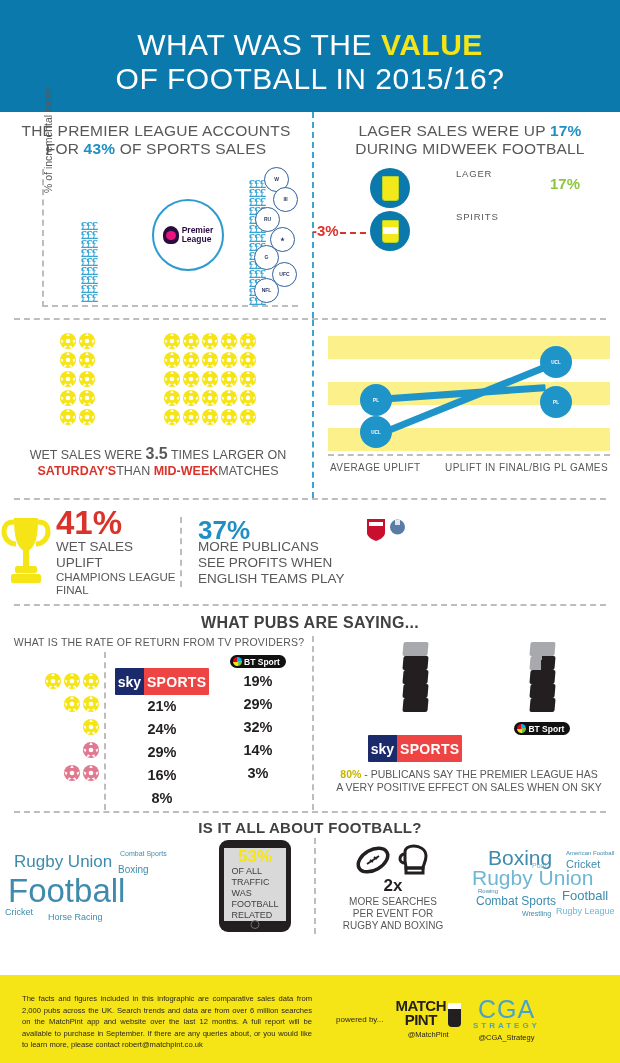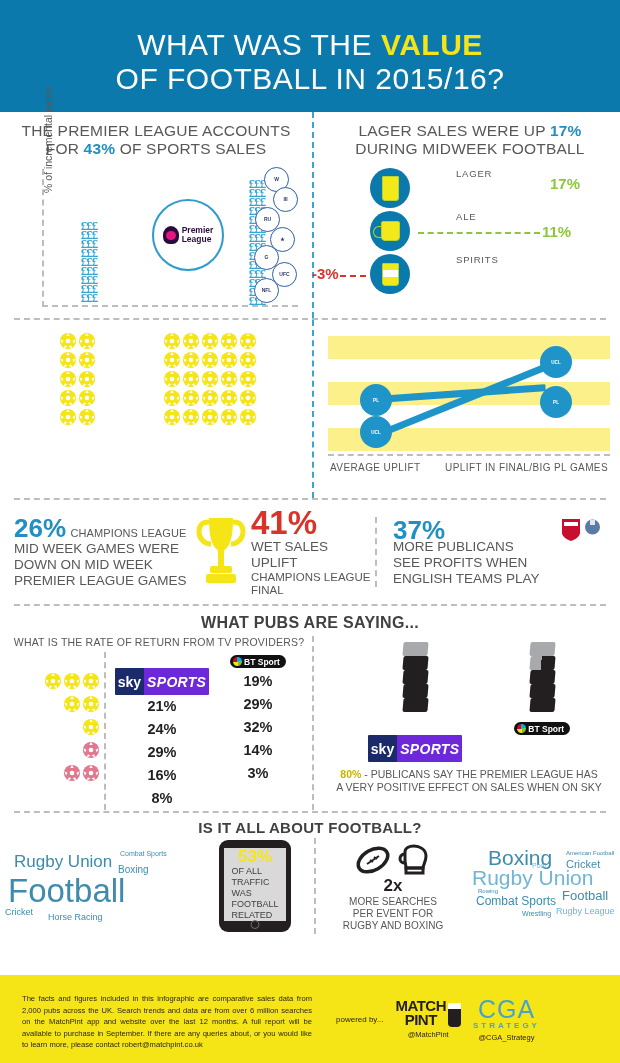--- a/index.html
+++ b/index.html
@@ -119,21 +119,21 @@
   .s4-left { width:312px; padding:0 6px 0 12px;}
   .s4-right { width:308px; padding:0 10px 0 14px;}
   .s4-sub { text-align:center; font-size:10.5px; color:#58585a; letter-spacing:.2px;}
   .tbl { display:flex; margin-top:4px;}
   .tbl-rating { width:92px; }
   .rate-row { height:23px; display:flex; justify-content:flex-end; align-items:center; gap:1px; padding-right:4px;}
   .tbl-cols { flex:1; display:flex; border-left:2px dashed #bdbdbd; padding-left:8px;}
   .tcol { flex:1; text-align:center;}
   .brand-sky { display:inline-flex; align-items:stretch; height:27px; font-size:14px; font-weight:700; border-radius:1px; overflow:hidden;margin-top:16px;}
   .brand-sky .a{background:#1b2a6b;color:#fff;padding:0 3px;display:flex;align-items:center;}
-  .brand-sky .b{background:#6d28d9;color:#fff;padding:0 3px;display:flex;align-items:center;letter-spacing:.3px;font-style:italic;}
+  .brand-sky .b{background:#ef4444;color:#fff;padding:0 3px;display:flex;align-items:center;letter-spacing:.3px;}
   .brand-bt { display:inline-flex; align-items:center; height:13px; background:#111; color:#fff; border-radius:7px; padding:0 6px 0 3px; font-size:8.5px; font-weight:700; gap:2px;}
   .bt-dot{width:9px;height:9px;border-radius:50%;background:conic-gradient(#00b3e3 0 25%, #7ac143 0 50%, #f5e516 0 75%, #e3001b 0 100%);}
   .cellv { font-size:14.5px; font-weight:700; color:#231f20; height:23px; line-height:23px;}
   .batt-wrap { display:flex; justify-content:center; gap:52px; padding-top:6px;}
   .batt { display:flex; flex-direction:column; align-items:center; gap:2px;}
   .seg { width:25px; height:14px; background:#231f20; border-radius:2px; transform: skewX(-5deg);}
   .seg.gray { background:#a7a9ac;}
   .seg.half { background: linear-gradient(to right,#a7a9ac 0 45%, #231f20 45% 100%);}
   .batt-label { margin-top:5px;}
   .s4-note { text-align:center; font-size:10.5px; color:#58585a; line-height:1.25; margin-top:6px;}
@@ -243,28 +243,20 @@
       <div class="drinks">
         <div class="drink-row">
           <div class="dcircle">
               <div class="glass-pint"></div>
             </div>
           <div class="drink-label">LAGER</div>
           <div class="drink-val" style="left:222px;top:8px;color:#8cc63f;">17%</div>
         </div>
         <div class="drink-row">
           <div class="dcircle">
-              <div class="glass-mug"></div>
-            </div>
-          <div class="drink-label">ALE</div>
-          <div class="dash-green" style="left:90px;top:22px;width:122px;"></div>
-          <div class="drink-val" style="left:214px;top:13px;color:#8cc63f;">11%</div>
-        </div>
-        <div class="drink-row">
-          <div class="dcircle">
               <div class="glass-shot"></div>
             </div>
           <div class="drink-label">SPIRITS</div>
           <div class="dash-red" style="left:12px;top:22px;width:26px;"></div>
           <div class="drink-val" style="left:-16px;top:12px;color:#d9342b;">-3%</div>
         </div>
       </div>
     </div>
   </div>
 
@@ -445,20 +437,24 @@
               <circle cx="10" cy="10" r="9" fill="#f5e516"></circle>
               <circle cx="10" cy="10" r="2.6" fill="#fff"></circle>
               <path d="M10 1.2 L12 4.5 L8 4.5z M1.4 8 L5 9.6 L3.4 12.8z M18.6 8 L16.6 12.8 L15 9.6z M5 18.2 L6.6 14.8 L9.4 16.4z M15 18.2 L13.4 14.8 L10.6 16.4z" fill="#fff"></path>
             </svg>
             <svg class="ball" width="18" height="18" viewBox="0 0 20 20">
               <circle cx="10" cy="10" r="9" fill="#f5e516"></circle>
               <circle cx="10" cy="10" r="2.6" fill="#fff"></circle>
               <path d="M10 1.2 L12 4.5 L8 4.5z M1.4 8 L5 9.6 L3.4 12.8z M18.6 8 L16.6 12.8 L15 9.6z M5 18.2 L6.6 14.8 L9.4 16.4z M15 18.2 L13.4 14.8 L10.6 16.4z" fill="#fff"></path>
             </svg>
           </div>
+      </div>
+      <div class="s2-cap">
+        <div><span>WET SALES WERE </span><span class="big">3.5</span><span> TIMES LARGER ON</span></div>
+        <div><span class="red">SATURDAY'S</span><span>THAN </span><span class="red">MID-WEEK</span><span>MATCHES</span></div>
       </div>
     </div>
     <div class="s2-right vrule-blue">
       <div class="linechart">
         <div class="band" style="top:4px;"></div>
         <div class="band" style="top:50px;"></div>
         <div class="band" style="top:96px;"></div>
         <div class="lc-line" style="left:48px;top:64px;width:170px;transform:rotate(-4deg);"></div>
         <div class="lc-line" style="left:48px;top:100px;width:180px;transform:rotate(-22deg);"></div>
         <div class="lc-node" style="left:32px;top:52px;">PL</div>
@@ -469,26 +465,20 @@
       <div class="lc-axis">
         <span>AVERAGE UPLIFT</span>
         <span>UPLIFT IN FINAL/BIG PL GAMES</span>
       </div>
     </div>
   </div>
 
   <div class="hrule"></div>
 
   <div class="s3">
-    <div class="s3-a">
-      <div><span class="stat-big stat-blue">26%</span> <span class="stat-sm">CHAMPIONS LEAGUE</span></div>
-      <div class="stat-md" style="white-space:pre-line;">MID WEEK GAMES WERE
-DOWN ON MID WEEK
-PREMIER LEAGUE GAMES</div>
-    </div>
     <div class="s3-b">
       <div class="trophy">
         <svg viewBox="0 0 52 76" width="52" height="76" aria-hidden="true">
           <path d="M14 4h24c0 18-2 30-12 34C16 34 14 22 14 4z" fill="#f5e516"></path>
           <path d="M14 8c-8 0-10 4-10 10s5 12 12 12" fill="none" stroke="#f5e516" stroke-width="5"></path>
           <path d="M38 8c8 0 10 4 10 10s-5 12-12 12" fill="none" stroke="#f5e516" stroke-width="5"></path>
           <rect x="23" y="36" width="6" height="16" fill="#f5e516"></rect>
           <rect x="15" y="52" width="22" height="7" rx="2" fill="#f5e516"></rect>
           <rect x="11" y="60" width="30" height="9" rx="2" fill="#f5e516"></rect>
         </svg>

